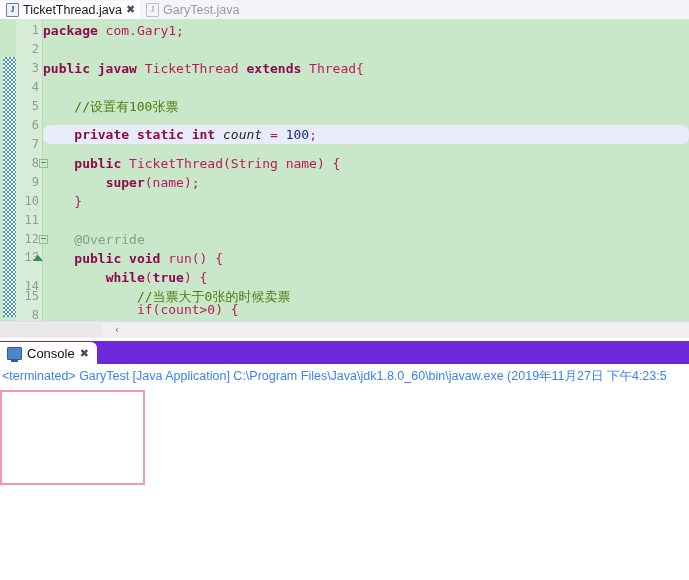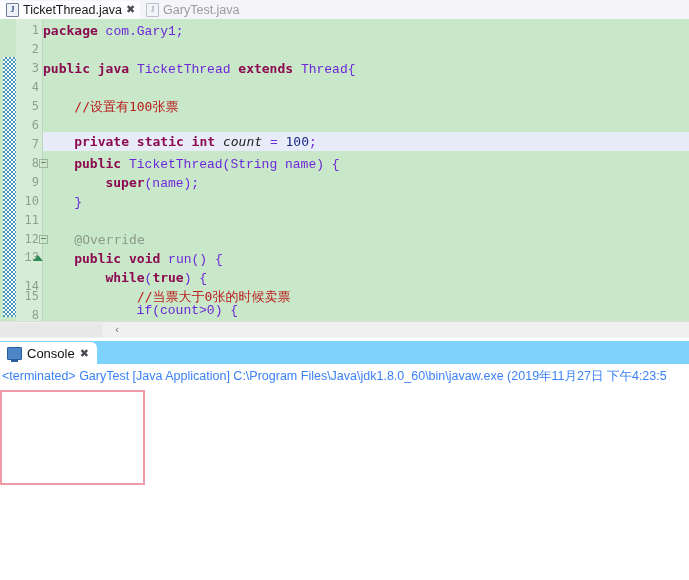--- a/index.html
+++ b/index.html
@@ -142,24 +142,24 @@
   .cline {
     position: absolute;
     left: 0;
     height: 19px;
     line-height: 19px;
     white-space: pre;
     width: 646px;
   }
   .cline.hl { background: #e8ecf8; }
   .kw   { color: #8b0a50; font-weight: bold; }
-  .id   { color: #6d28d9; font-family: Liberation Mono, monospace; }
+  .id   { color: #be185d; }
   .idi  { color: #1f1f1f; font-style: italic; }
   .num  { color: #1c2a8a; }
-  .cmt  { color: #b91c1c; }
+  .cmt  { color: #4d7c0f; }
   .ann  { color: #8a9a8a; }
 
   
   .hscroll {
     position: absolute;
     left: 0; top: 321px;
     width: 689px; height: 16px;
     background: #f0f0f0;
     border-top: 1px solid #dcdcdc;
   }
@@ -178,21 +178,21 @@
     font-size: 11px;
     color: #707070;
     font-family: "DejaVu Sans", sans-serif;
   }
 
   
   .console-tabbar {
     position: absolute;
     left: 0; top: 341px;
     width: 689px; height: 23px;
-    background: #7dd3fc;
+    background: #6d28d9;
   }
   .ctab {
     position: absolute;
     left: 0; top: 1px;
     height: 22px;
     background: #ffffff;
     border-top-right-radius: 6px;
     display: flex;
     align-items: center;
     gap: 5px;
@@ -275,24 +275,24 @@
       <div class="lnum" style="top: 211px;">12<span class="foldmark"></span></div>
       <div class="lnum" style="top: 230px; font-family: Liberation Mono, monospace;">13</div>
       <div class="ovr-arrow" style="top: 236px;"></div>
       <div class="lnum" style="top: 258px;">14</div>
       <div class="lnum" style="top: 268px;">15</div>
       <div class="lnum" style="top: 287px;">8</div>
     </div>
   <div class="code-area" id="code-area">
       <div class="cline" style="top: 2px;"><span class="kw">package</span><span class="id"> com.Gary1;</span></div>
       <div class="cline" style="top: 21px;"></div>
-      <div class="cline" style="top: 40px;"><span class="kw">public java</span><span class="id"> TicketThread </span><span class="kw">extends</span><span class="id"> Thread{</span></div>
+      <div class="cline" style="top: 40px;"><span class="kw">public javaw</span><span class="id"> TicketThread </span><span class="kw">extends</span><span class="id"> Thread{</span></div>
       <div class="cline" style="top: 59px;"></div>
       <div class="cline" style="top: 78px;"><span class="cmt">    //设置有100张票</span></div>
-      <div class="cline hl" style="top: 113px;"><span class="id">    </span><span class="kw">private static int</span><span class="idi"> count</span><span class="id"> = </span><span class="num">100</span><span class="id">;</span></div>
+      <div class="cline hl" style="top: 106px; border-radius: 7px;"><span class="id">    </span><span class="kw">private static int</span><span class="idi"> count</span><span class="id"> = </span><span class="num">100</span><span class="id">;</span></div>
       <div class="cline" style="top: 116px;"></div>
       <div class="cline" style="top: 135px;"><span class="id">    </span><span class="kw">public</span><span class="id"> TicketThread(String name) {</span></div>
       <div class="cline" style="top: 154px;"><span class="id">        </span><span class="kw">super</span><span class="id">(name);</span></div>
       <div class="cline" style="top: 173px;"><span class="id">    }</span></div>
       <div class="cline" style="top: 192px;"></div>
       <div class="cline" style="top: 211px;"><span class="ann">    @Override</span></div>
       <div class="cline" style="top: 230px;"><span class="id">    </span><span class="kw">public void</span><span class="id"> run() {</span></div>
       <div class="cline" style="top: 249px;"><span class="id">        </span><span class="kw">while</span><span class="id">(</span><span class="kw">true</span><span class="id">) {</span></div>
       <div class="cline" style="top: 268px;"><span class="cmt">            //当票大于0张的时候卖票</span></div>
       <div class="cline" style="top: 281px;"><span class="id">            if(count&gt;0) {</span></div>

